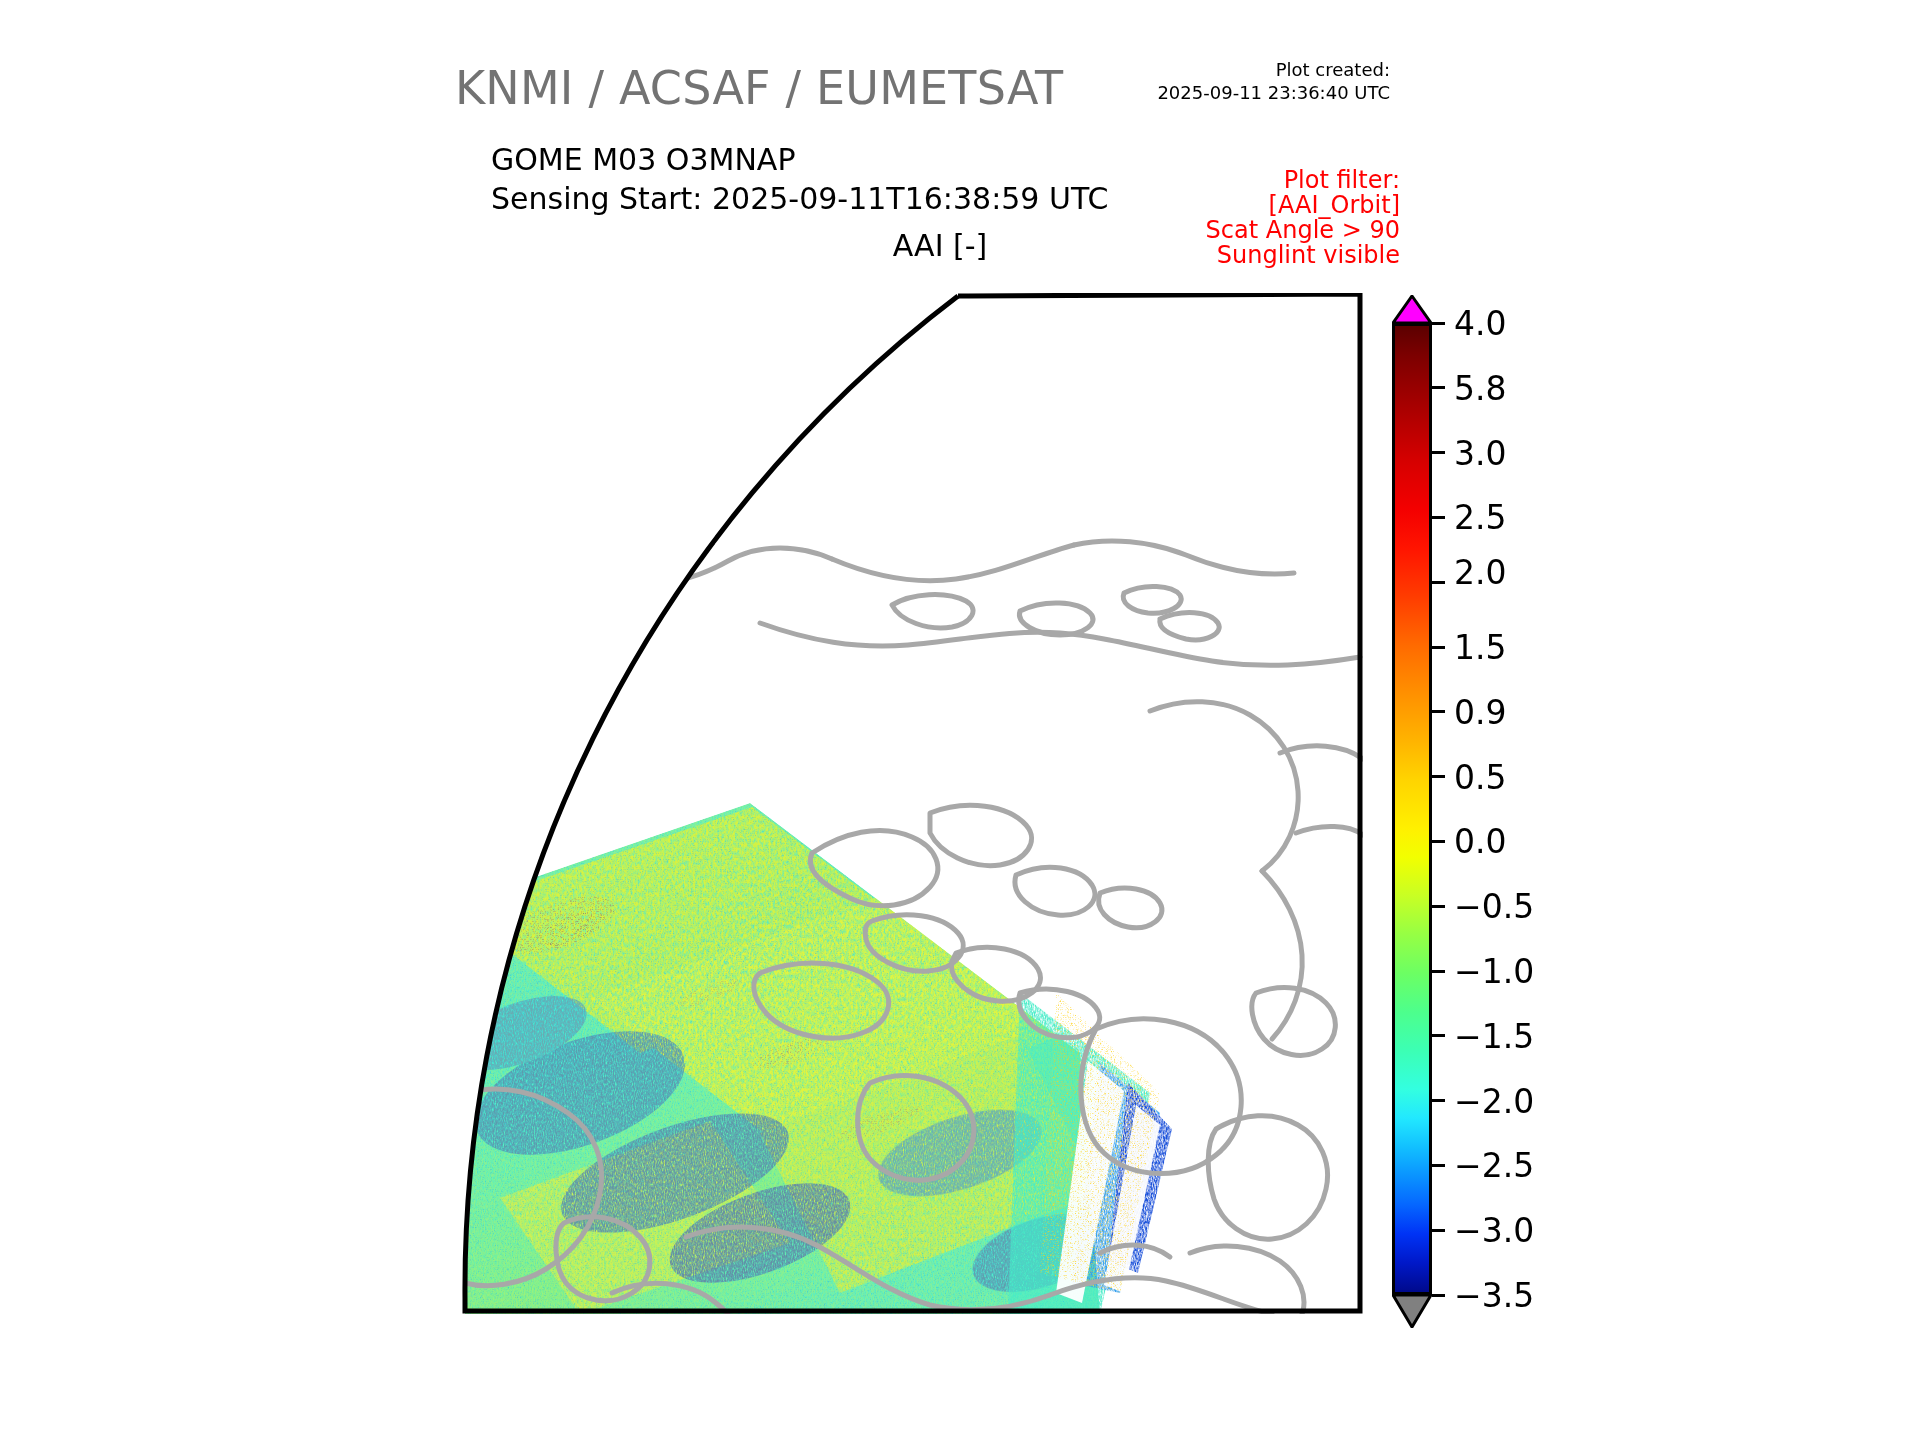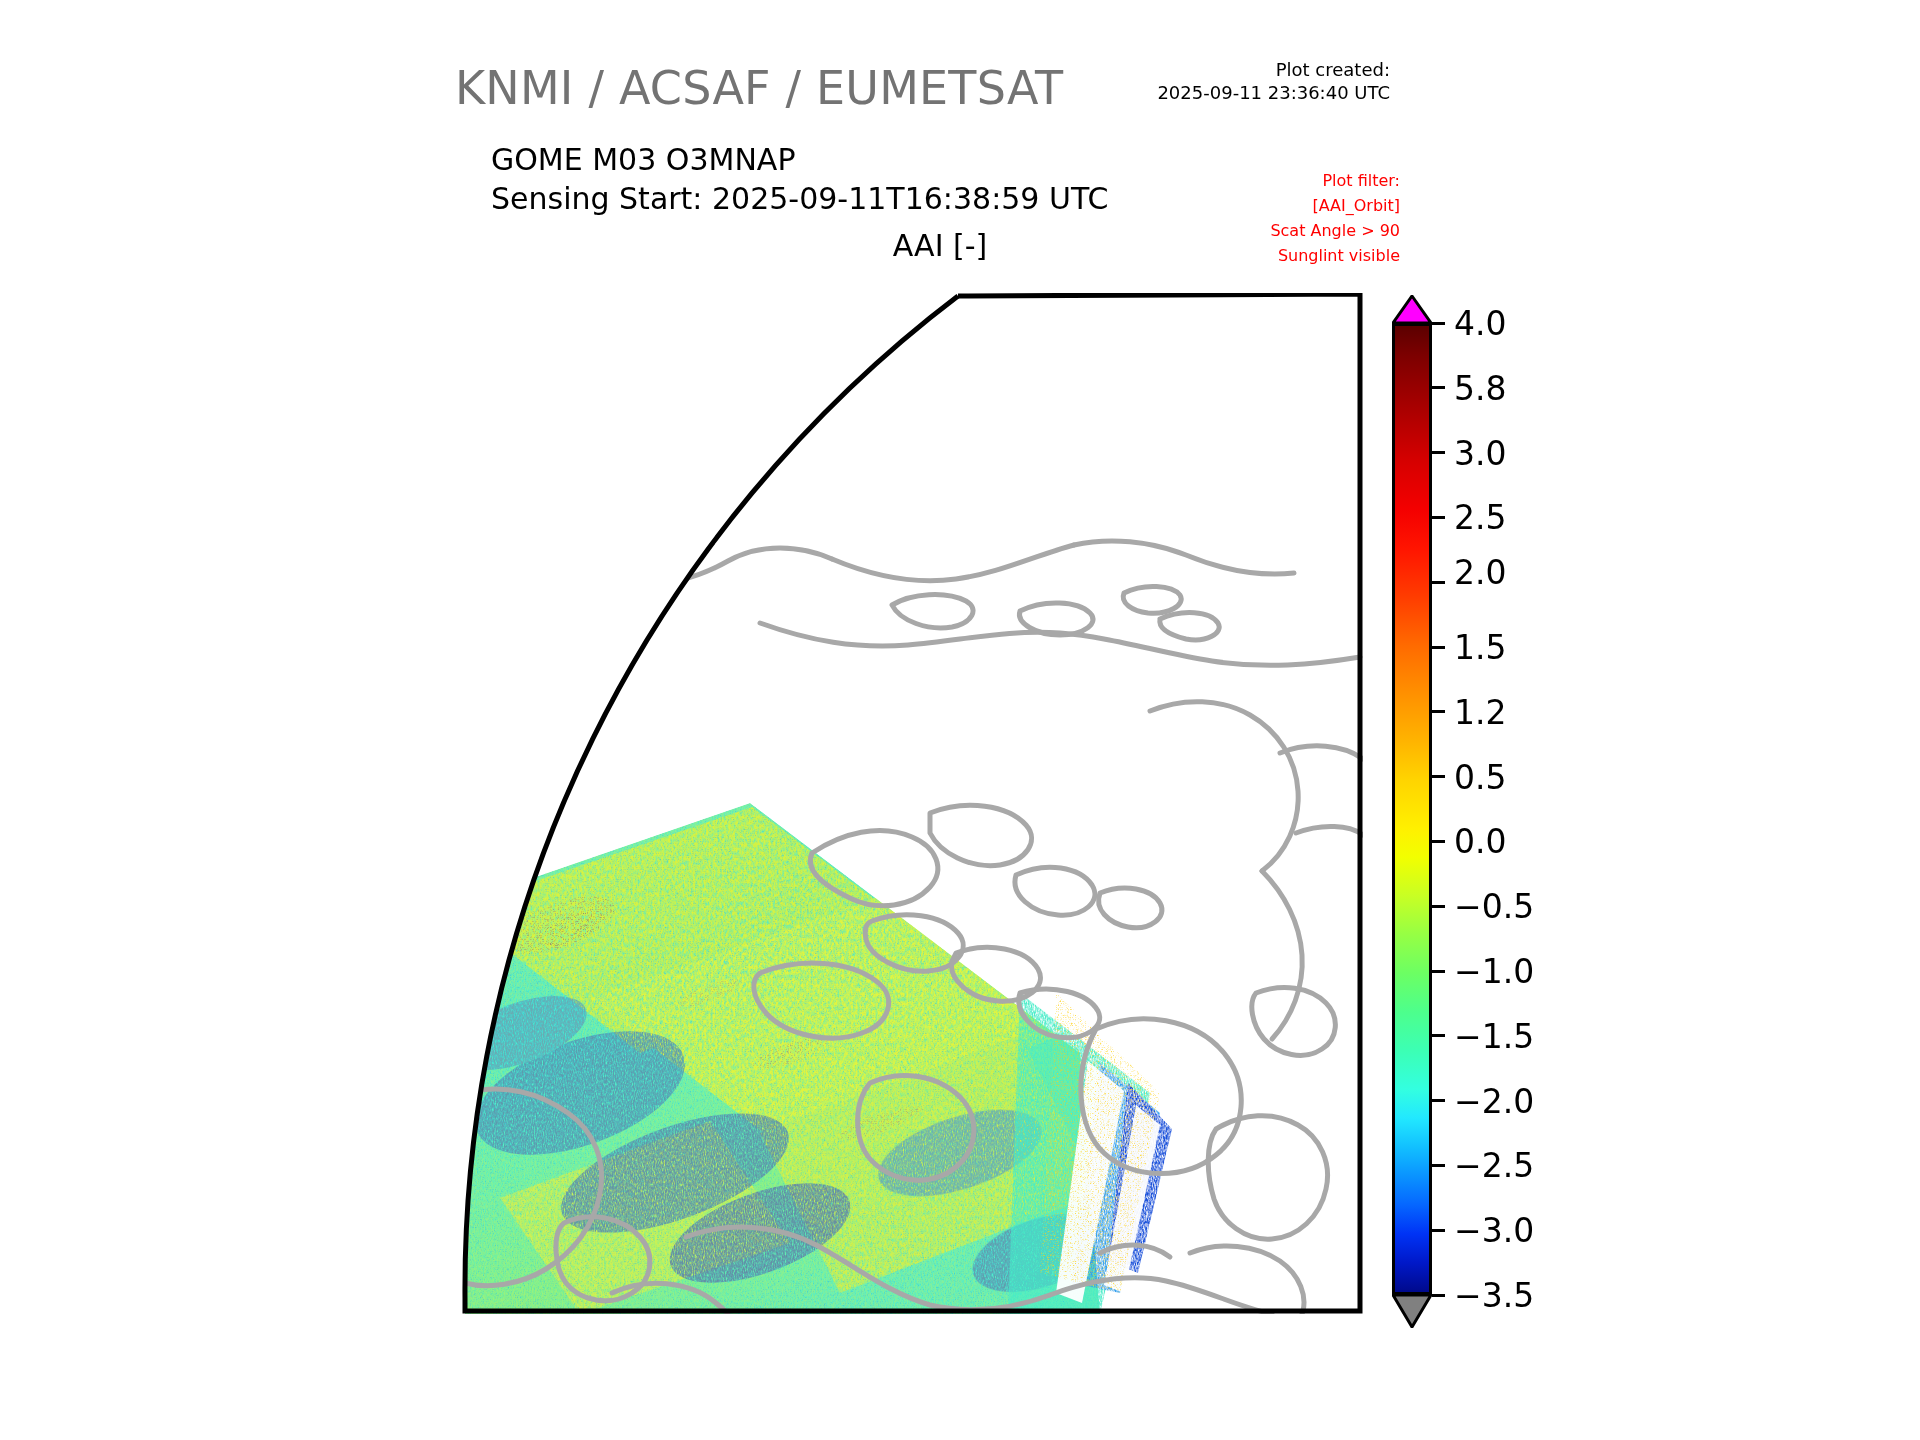--- a/index.html
+++ b/index.html
@@ -3,21 +3,21 @@
 <meta charset="utf-8">
 <style>
   html,body{margin:0;padding:0;background:#ffffff;}
   body{width:1920px;height:1440px;position:relative;overflow:hidden;
        font-family:"DejaVu Sans","Liberation Sans",sans-serif;color:#000;}
   .abs{position:absolute;}
   #org{left:455px;top:61px;font-size:46px;color:#737373;letter-spacing:.2px;white-space:nowrap;}
   #created{left:1090px;top:58px;width:300px;text-align:right;font-size:18px;line-height:23px;color:#000;}
   #meta{left:455px;top:140px;font-size:30px;line-height:39px;color:#000;white-space:nowrap;margin-left:36px;}
   #qtitle{left:760px;top:228px;width:360px;text-align:center;font-size:30px;color:#000;}
-  #filter{left:1100px;top:168px;width:300px;text-align:right;font-size:16px;line-height:25px;color:#ff0000;}
+  #filter{left:1100px;top:168px;width:300px;text-align:right;font-size:24px;line-height:25px;color:#ff0000;}
   #plotbox{left:460px;top:293px;width:903px;height:1021px;}
   #cbwrap{left:1392px;top:295px;width:230px;height:1040px;}
   .cbar{position:absolute;left:0;top:28px;width:40px;height:972px;
         border:3px solid #000;box-sizing:border-box;
         background:linear-gradient(to bottom,
           #5c0000 0%, #7c0000 3%, #a50000 8%, #d60000 14%,
           #f40000 19%, #ff1400 23%, #ff3c00 28%, #ff6a00 33%,
           #ff9000 38%, #ffb400 43%, #ffd400 47%, #fff000 52%,
           #f2ff00 55%, #c8ff24 59%, #96ff44 63%, #6cff63 67%,
           #4dff8c 71%, #3cffb4 75%, #33ffe0 79%, #22e8ff 82%,
@@ -201,21 +201,21 @@
       <div class="cblab" style="top: 92.8px;">5.8</div>
       <div class="cbtick" style="top: 156.1px;"></div>
       <div class="cblab" style="top: 157.6px;">3.0</div>
       <div class="cbtick" style="top: 220.9px;"></div>
       <div class="cblab" style="top: 222.4px;">2.5</div>
       <div class="cbtick" style="top: 285.7px;"></div>
       <div class="cblab" style="top: 277px;">2.0</div>
       <div class="cbtick" style="top: 350.5px;"></div>
       <div class="cblab" style="top: 352px;">1.5</div>
       <div class="cbtick" style="top: 415.3px;"></div>
-      <div class="cblab" style="top: 416.8px;">1.2</div>
+      <div class="cblab" style="top: 416.8px;">0.9</div>
       <div class="cbtick" style="top: 480.1px;"></div>
       <div class="cblab" style="top: 481.6px;">0.5</div>
       <div class="cbtick" style="top: 544.9px;"></div>
       <div class="cblab" style="top: 546.4px;">0.0</div>
       <div class="cbtick" style="top: 609.7px;"></div>
       <div class="cblab" style="top: 611.2px;">−0.5</div>
       <div class="cbtick" style="top: 674.5px;"></div>
       <div class="cblab" style="top: 676px;">−1.0</div>
       <div class="cbtick" style="top: 739.3px;"></div>
       <div class="cblab" style="top: 740.8px;">−1.5</div>

